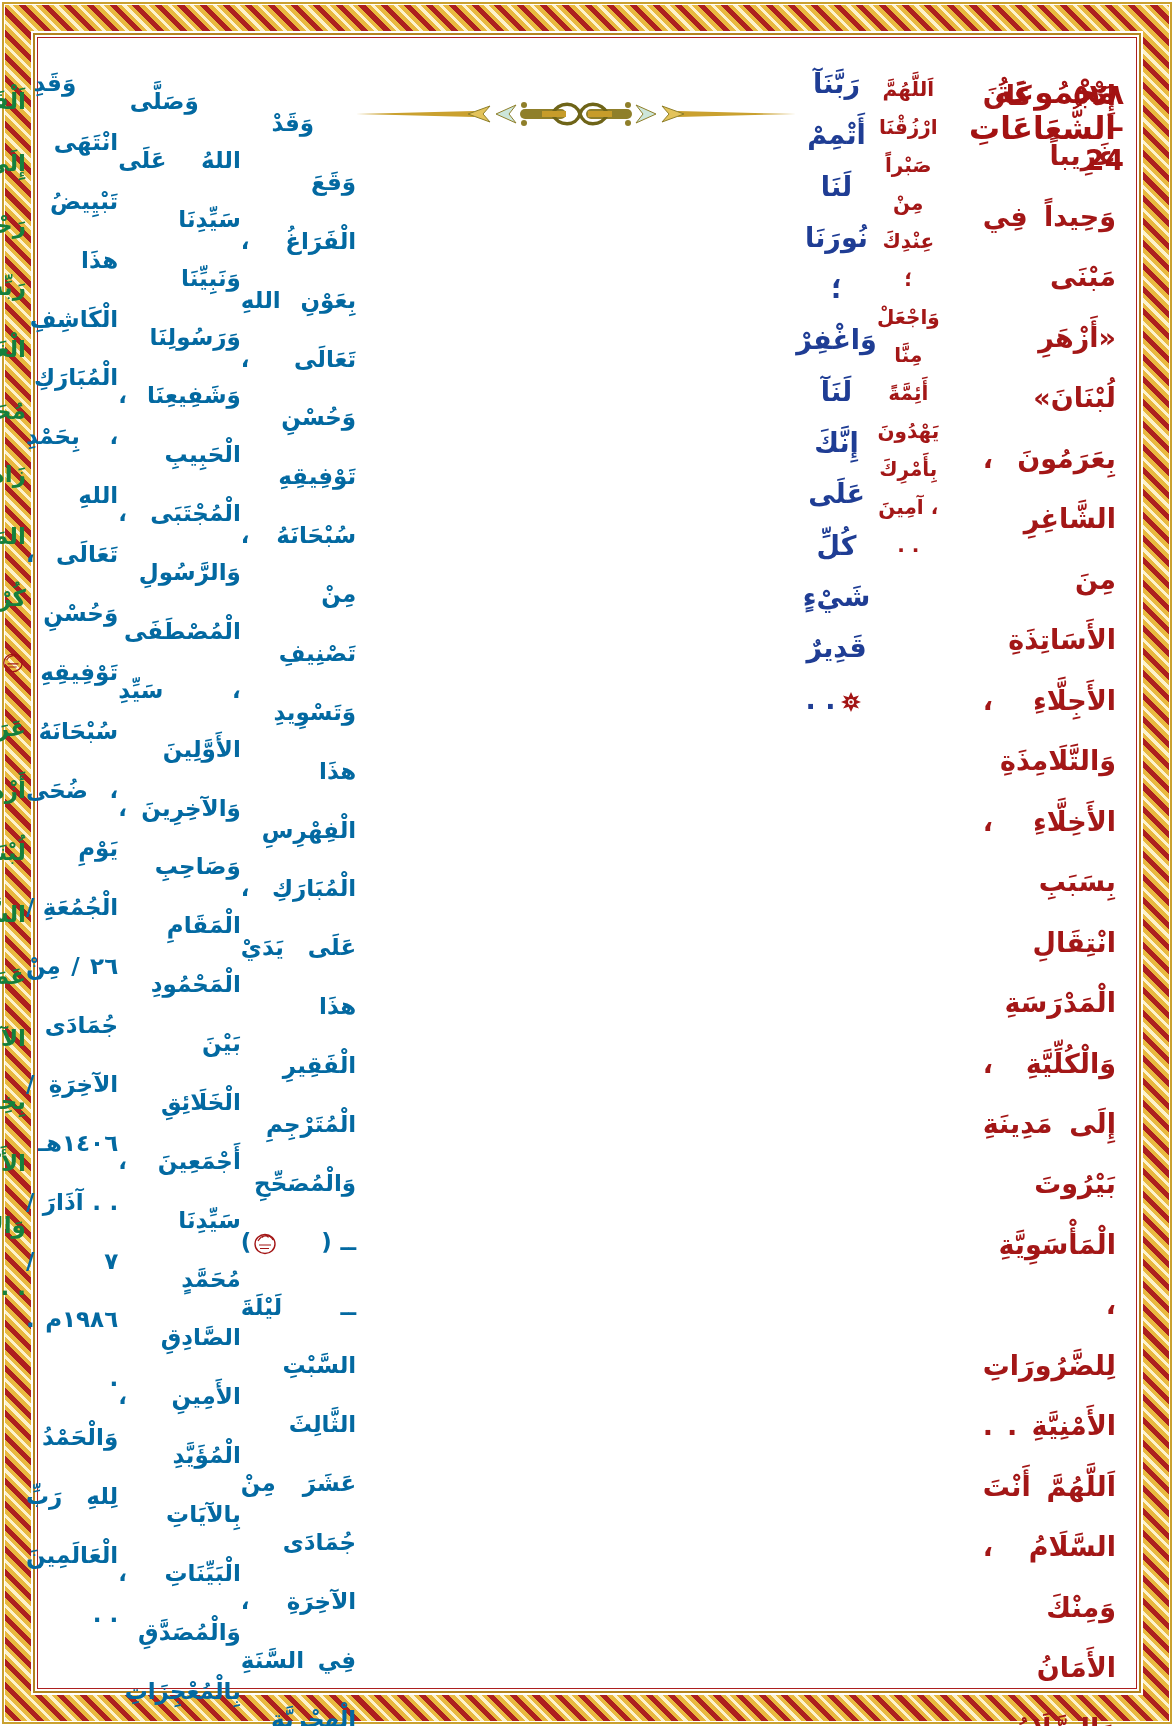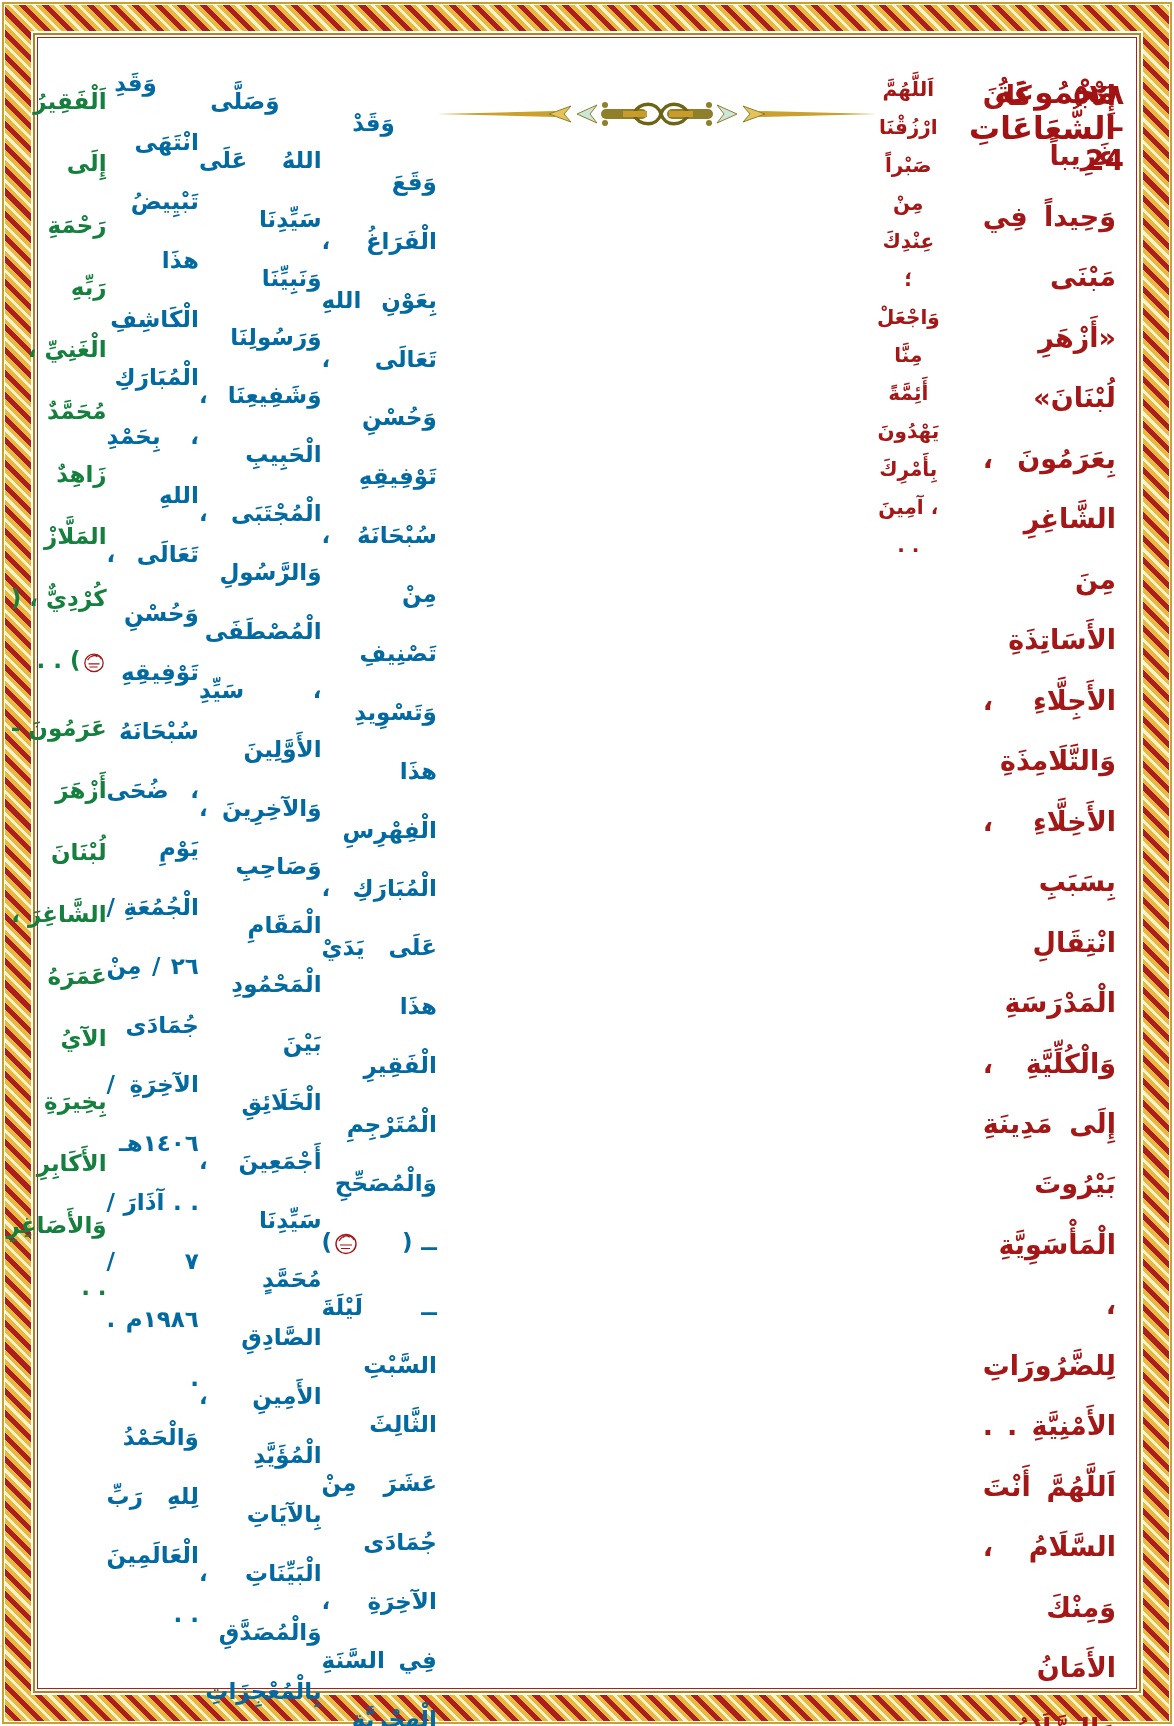--- a/index.html
+++ b/index.html
@@ -117,20 +117,25 @@
       <div class="title">مَجْمُوعَةُ الشُّعَاعَاتِ</div>
       <div class="page-num">٥٢٨ – 24</div>
     </div>
 
     <div class="header-rule"></div>
 
     <p class="opening">إِذْ كَانَ غَرِيباً وَحِيداً فِي مَبْنَى «أَزْهَرِ لُبْنَانَ» بِعَرَمُونَ ، الشَّاغِرِ مِنَ الأَسَاتِذَةِ الأَجِلَّاءِ ، وَالتَّلَامِذَةِ الأَخِلَّاءِ ، بِسَبَبِ انْتِقَالِ الْمَدْرَسَةِ وَالْكُلِّيَّةِ ، إِلَى مَدِينَةِ بَيْرُوتَ الْمَأْسَوِيَّةِ ، لِلضَّرُورَاتِ الأَمْنِيَّةِ . . اَللَّهُمَّ أَنْتَ السَّلَامُ ، وَمِنْكَ الأَمَانُ وَالسَّلَامُ . .</p>
 
     <p class="dua-red">اَللَّهُمَّ ارْزُقْنَا صَبْراً مِنْ عِنْدِكَ ؛ وَاجْعَلْ مِنَّا أَئِمَّةً يَهْدُونَ بِأَمْرِكَ ، آمِينَ . .</p>
 
+    <p class="dua-blue"><span>رَبَّنَآ أَتْمِمْ لَنَا نُورَنَا ؛ وَاغْفِرْ لَنَآ إِنَّكَ عَلَى كُلِّ شَيْءٍ قَدِيرٌ</span><span class="rosette"><svg width="20" height="20" viewBox="0 0 20 20">
+            <polygon points="10,0 12.4,5.2 18,3.4 15,8 20,10 15,12 18,16.6 12.4,14.8 10,20 7.6,14.8 2,16.6 5,12 0,10 5,8 2,3.4 7.6,5.2" fill="#a31515"></polygon>
+            <circle cx="10" cy="10" r="3" fill="#ffffff"></circle>
+            <circle cx="10" cy="10" r="1.6" fill="#a31515"></circle>
+          </svg></span><span>. .</span></p>
 
     <div class="divider">
       <svg width="440" height="36" viewBox="0 0 440 36">
         <polygon points="0,18 118,15 118,21" fill="#caa12f"></polygon>
         <polygon points="440,18 322,15 322,21" fill="#caa12f"></polygon>
         <polygon points="112,18 134,10 127,18 134,26" fill="#e3c35a" stroke="#8f7f2a" stroke-width="1"></polygon>
         <polygon points="328,18 306,10 313,18 306,26" fill="#e3c35a" stroke="#8f7f2a" stroke-width="1"></polygon>
         <polygon points="140,18 160,9 153,18 160,27" fill="#cde6da" stroke="#8f7f2a" stroke-width="1"></polygon>
         <polygon points="300,18 280,9 287,18 280,27" fill="#cde6da" stroke="#8f7f2a" stroke-width="1"></polygon>
         <rect x="164" y="13" width="46" height="10" rx="5" fill="#8f7f2a"></rect>

